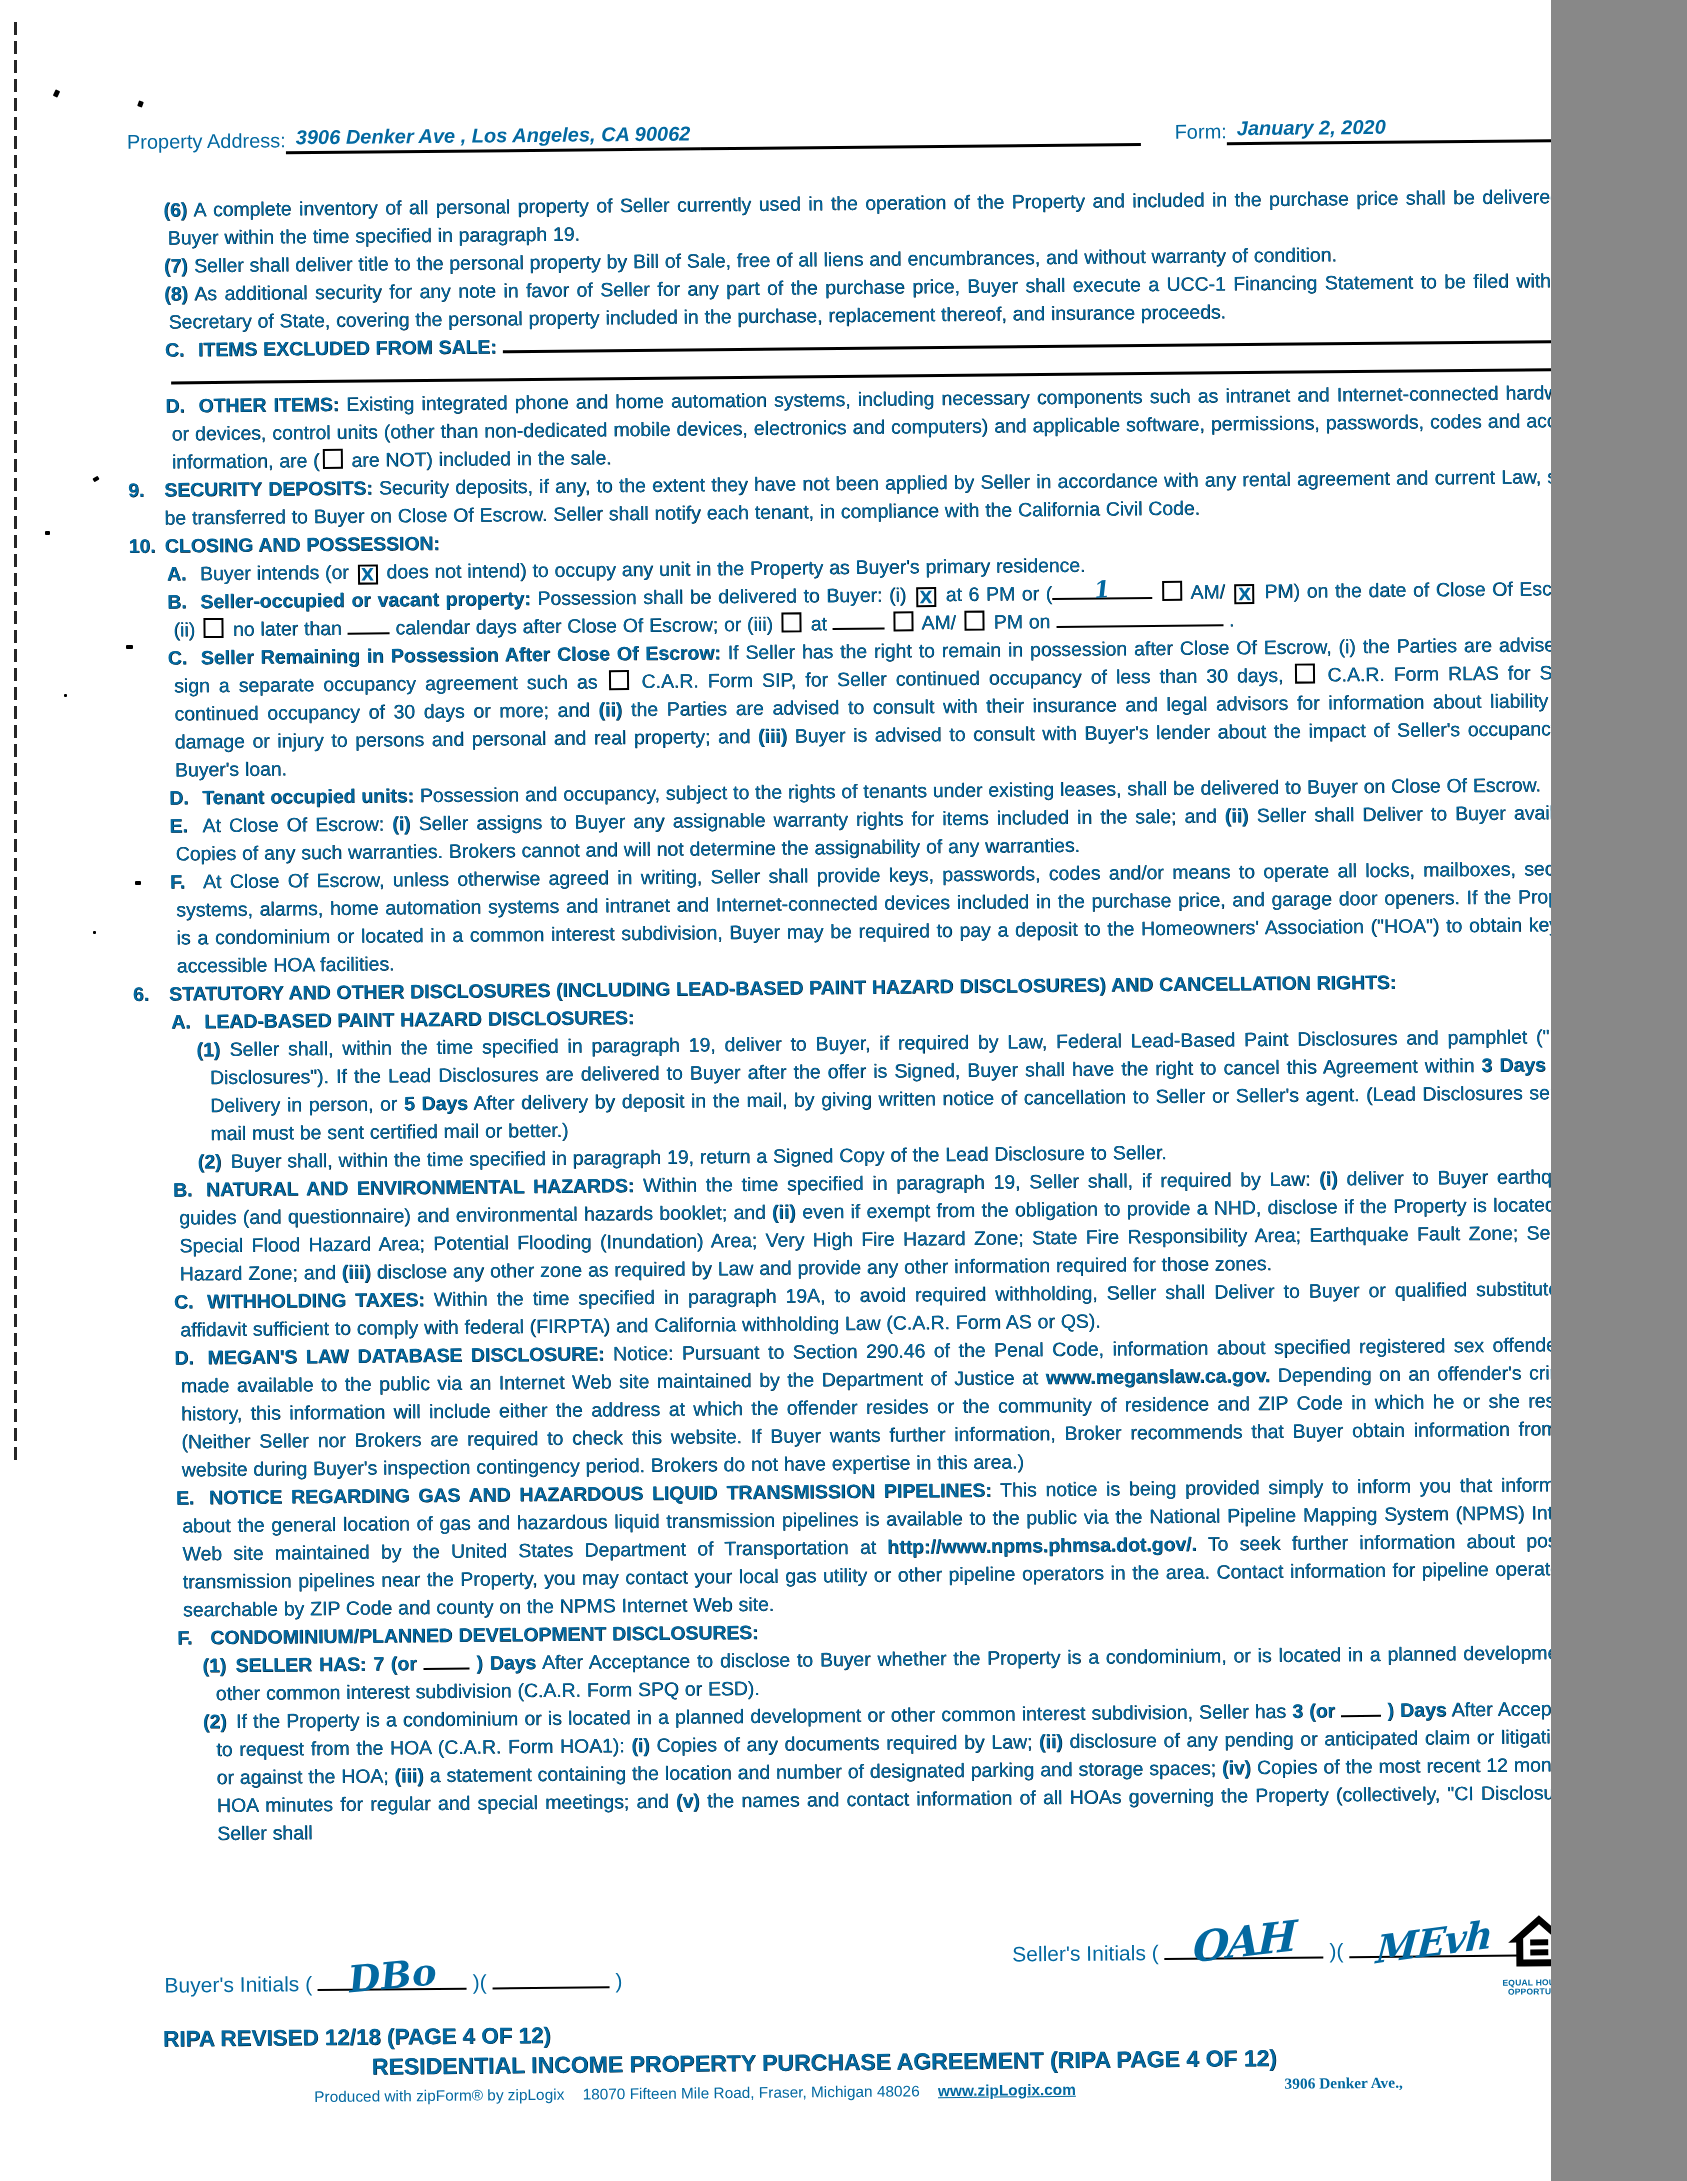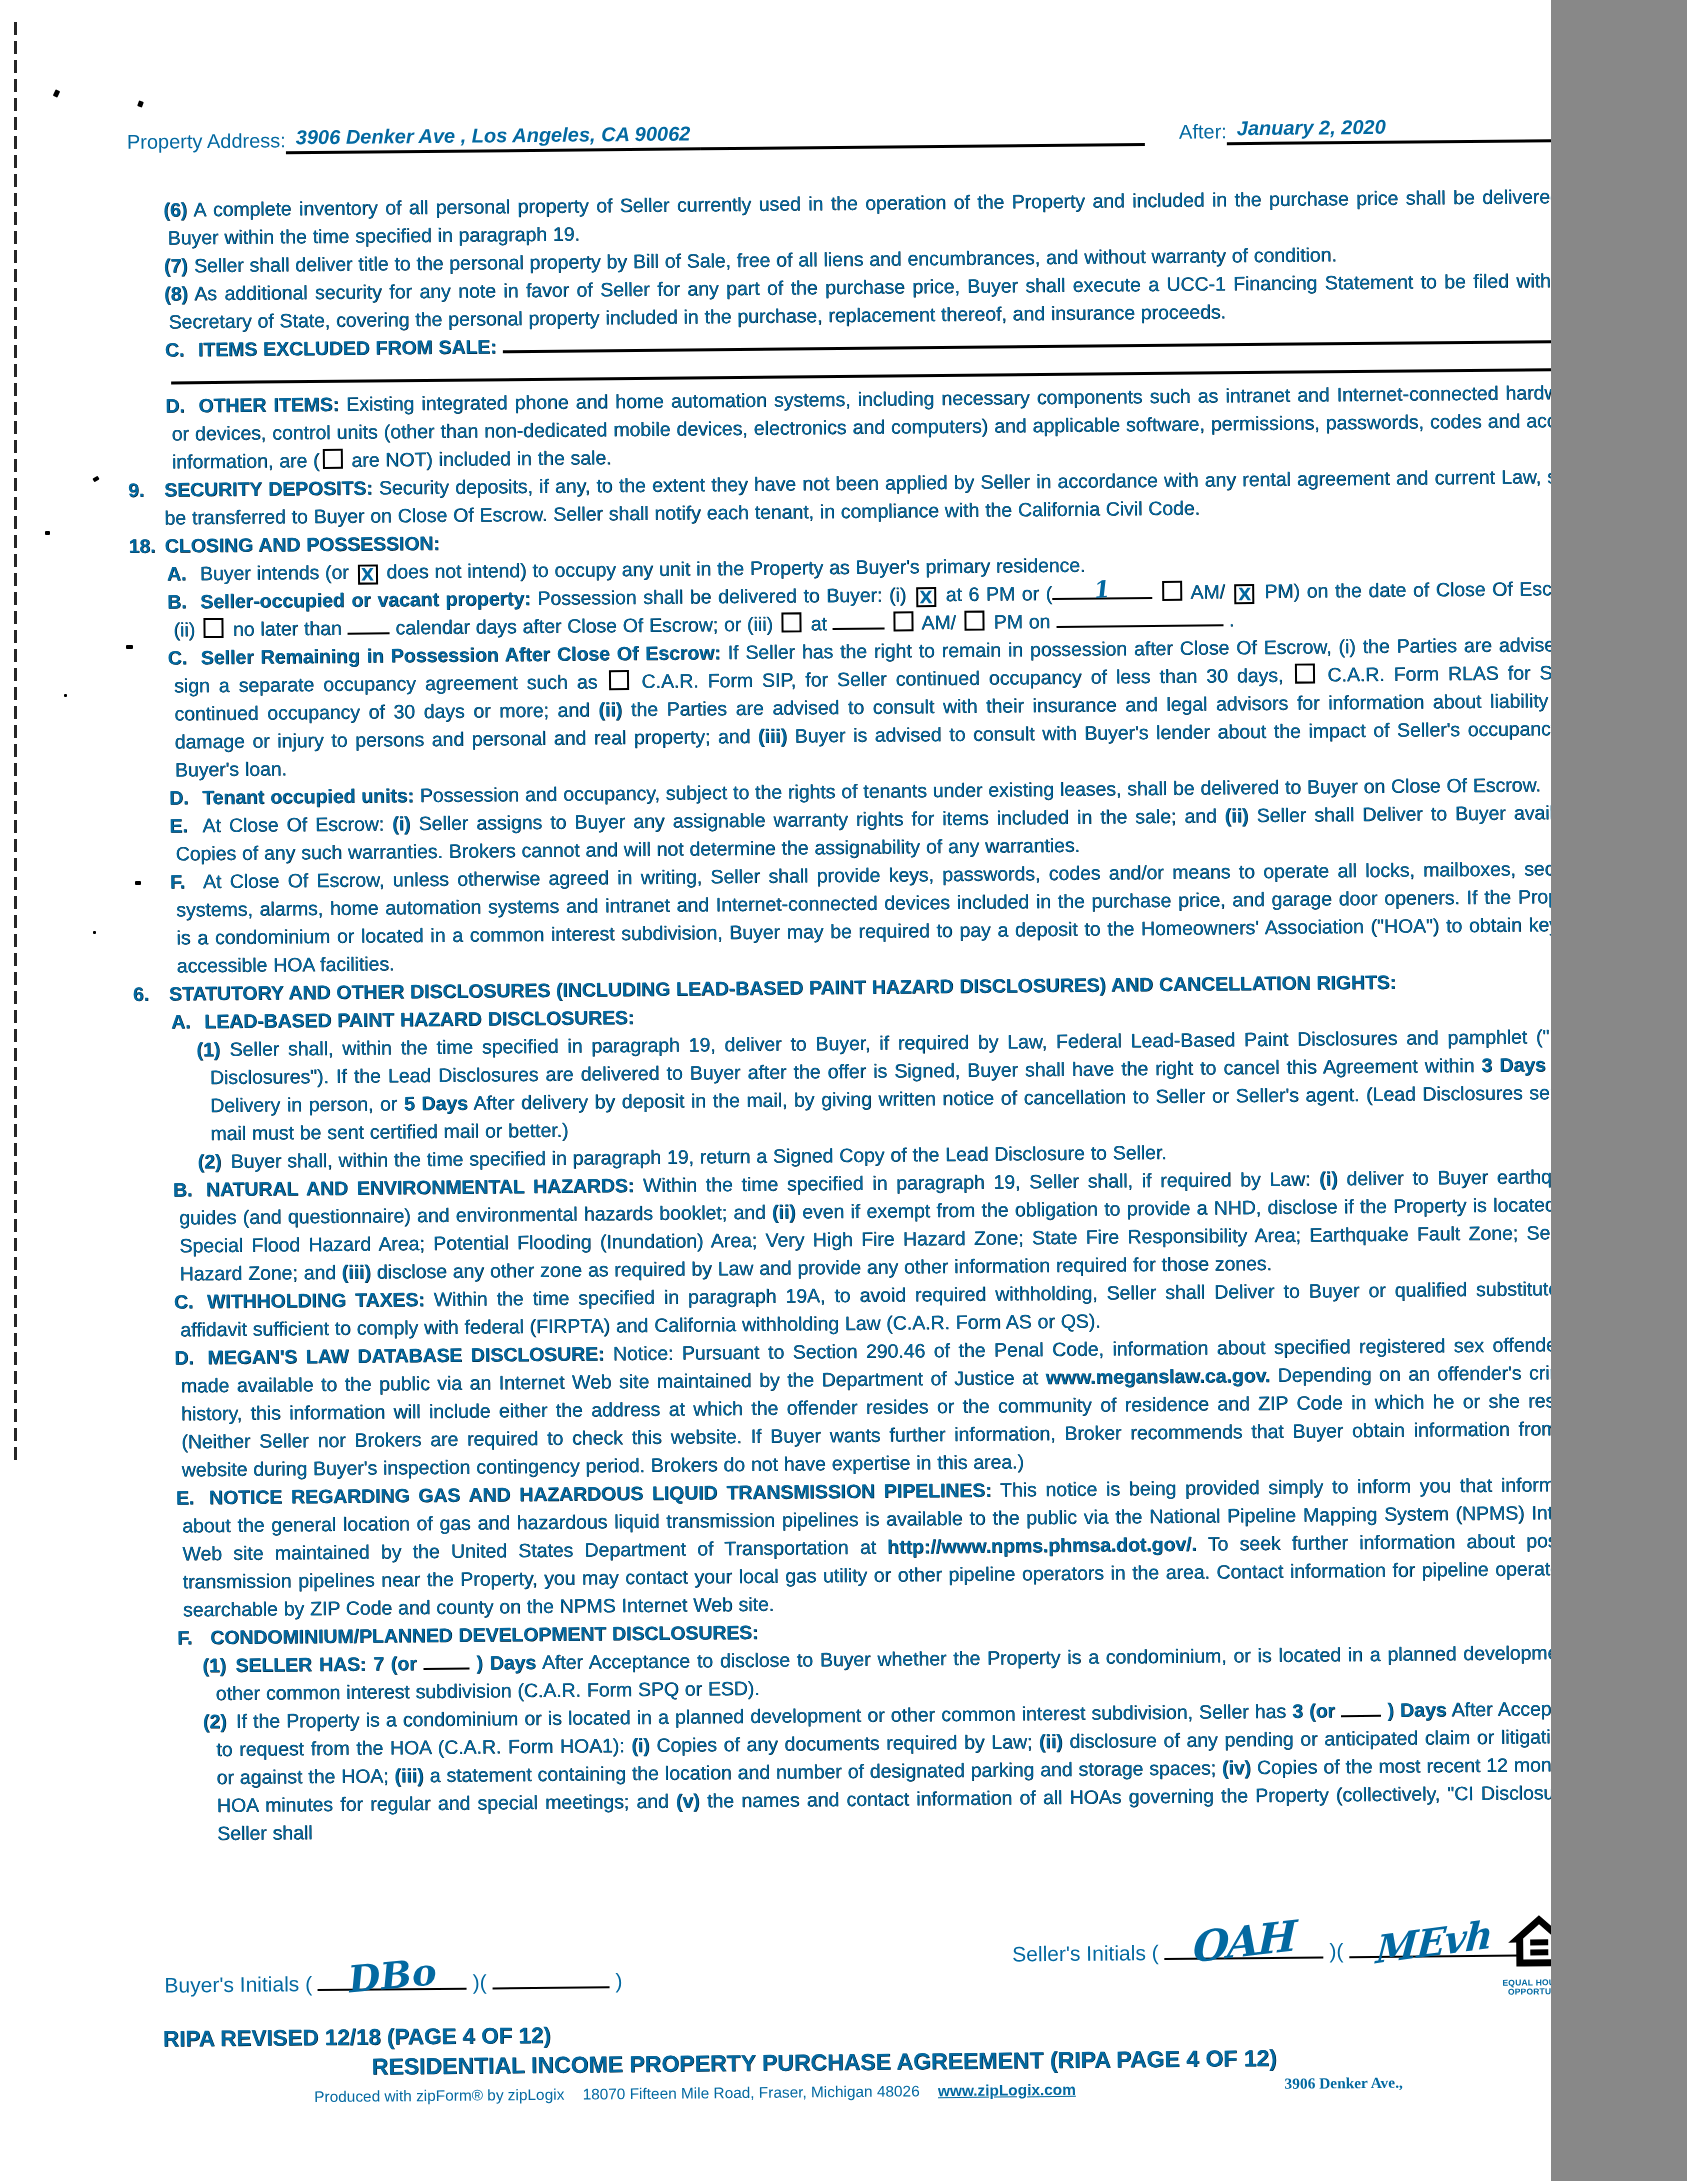--- a/index.html
+++ b/index.html
@@ -67,33 +67,33 @@
   <div class="speck" style="left:64px;top:694px;width:3px;height:3px;"></div>
   <div class="speck" style="left:135px;top:881px;width:6px;height:4px;"></div>
   <div class="speck" style="left:93px;top:931px;width:3px;height:3px;"></div>
 
   <div class="sheet">
 
     <div class="hdr">
       <span class="hdr-label">Property Address:</span>
       <span class="hdr-val">3906 Denker Ave , Los Angeles, CA  90062</span>
       <span class="hdr-fill"></span>
-      <span class="hdr-label">After:</span>
+      <span class="hdr-label">Form:</span>
       <span class="hdr-val hdr-dateval">January 2, 2020</span>
     </div>
 
     <div class="docbody" id="doc-body">
         <div class="para p8"><span class="lbl">(6)</span><span>A complete inventory of all personal property of Seller currently used in the operation of the Property and included in the purchase price shall be delivered to Buyer within the time specified in paragraph 19.</span></div>
         <div class="para p8"><span class="lbl">(7)</span><span>Seller shall deliver title to the personal property by Bill of Sale, free of all liens and encumbrances, and without warranty of condition.</span></div>
         <div class="para p8"><span class="lbl">(8)</span><span>As additional security for any note in favor of Seller for any part of the purchase price, Buyer shall execute a UCC-1 Financing Statement to be filed with the Secretary of State, covering the personal property included in the purchase, replacement thereof, and insurance proceeds.</span></div>
         <div class="para letter"><span class="lbl">C.</span><span class="b">ITEMS EXCLUDED FROM SALE:</span><span> </span><span class="rule" style="width: 1075px;"></span></div>
         <div class="para noind"><span class="rule" style="width: 1393px;"></span><span> .</span></div>
         <div class="para letter"><span class="lbl">D.</span><span class="b">OTHER ITEMS:</span><span> Existing integrated phone and home automation systems, including necessary components such as intranet and Internet-connected hardware or devices, control units (other than non-dedicated mobile devices, electronics and computers) and applicable software, permissions, passwords, codes and access information, are (</span><span class="cb"></span><span> are NOT) included in the sale.</span></div>
         <div class="para num"><span class="lbl">9.</span><span class="b">SECURITY DEPOSITS:</span><span> Security deposits, if any, to the extent they have not been applied by Seller in accordance with any rental agreement and current Law, shall be transferred to Buyer on Close Of Escrow. Seller shall notify each tenant, in compliance with the California Civil Code.</span></div>
-        <div class="para num"><span class="lbl">18.</span><span class="b">CLOSING AND POSSESSION:</span></div>
+        <div class="para num"><span class="lbl">10.</span><span class="b">CLOSING AND POSSESSION:</span></div>
         <div class="para letter"><span class="lbl">A.</span><span>Buyer intends (or </span><span class="cb checked">X</span><span> does not intend) to occupy any unit in the Property as Buyer's primary residence.</span></div>
         <div class="para letter"><span class="lbl">B.</span><span class="b">Seller-occupied or vacant property:</span><span> Possession shall be delivered to Buyer: (i) </span><span class="cb checked">X</span><span> at 6 PM or (</span><span class="blank" style="width: 100px;"><span class="hand">1</span></span><span> </span><span class="cb"></span><span> AM/ </span><span class="cb checked">X</span><span> PM) on the date of Close Of Escrow; (ii) </span><span class="cb"></span><span> no later than </span><span class="blank" style="width: 42px;"></span><span> calendar days after Close Of Escrow; or (iii) </span><span class="cb"></span><span> at </span><span class="blank" style="width: 52px;"></span><span> </span><span class="cb"></span><span> AM/ </span><span class="cb"></span><span> PM on </span><span class="blank" style="width: 167px;"></span><span> .</span></div>
         <div class="para letter"><span class="lbl">C.</span><span class="b">Seller Remaining in Possession After Close Of Escrow:</span><span> If Seller has the right to remain in possession after Close Of Escrow, (i) the Parties are advised to sign a separate occupancy agreement such as </span><span class="cb"></span><span> C.A.R. Form SIP, for Seller continued occupancy of less than 30 days, </span><span class="cb"></span><span> C.A.R. Form RLAS for Seller continued occupancy of 30 days or more; and </span><span class="b">(ii)</span><span> the Parties are advised to consult with their insurance and legal advisors for information about liability and damage or injury to persons and personal and real property; and </span><span class="b">(iii)</span><span> Buyer is advised to consult with Buyer's lender about the impact of Seller's occupancy on Buyer's loan.</span></div>
         <div class="para letter"><span class="lbl">D.</span><span class="b">Tenant occupied units:</span><span> Possession and occupancy, subject to the rights of tenants under existing leases, shall be delivered to Buyer on Close Of Escrow.</span></div>
         <div class="para letter"><span class="lbl">E.</span><span>At Close Of Escrow: </span><span class="b">(i)</span><span> Seller assigns to Buyer any assignable warranty rights for items included in the sale; and </span><span class="b">(ii)</span><span> Seller shall Deliver to Buyer available Copies of any such warranties. Brokers cannot and will not determine the assignability of any warranties.</span></div>
         <div class="para letter"><span class="lbl">F.</span><span>At Close Of Escrow, unless otherwise agreed in writing, Seller shall provide keys, passwords, codes and/or means to operate all locks, mailboxes, security systems, alarms, home automation systems and intranet and Internet-connected devices included in the purchase price, and garage door openers. If the Property is a condominium or located in a common interest subdivision, Buyer may be required to pay a deposit to the Homeowners' Association ("HOA") to obtain keys to accessible HOA facilities.</span></div>
         <div class="para num"><span class="lbl">6.</span><span class="b">STATUTORY AND OTHER DISCLOSURES (INCLUDING LEAD-BASED PAINT HAZARD DISCLOSURES) AND CANCELLATION RIGHTS:</span></div>
         <div class="para letter"><span class="lbl">A.</span><span class="b">LEAD-BASED PAINT HAZARD DISCLOSURES:</span></div>
         <div class="para sub2"><span class="lbl">(1)</span><span>Seller shall, within the time specified in paragraph 19, deliver to Buyer, if required by Law, Federal Lead-Based Paint Disclosures and pamphlet ("Lead Disclosures"). If the Lead Disclosures are delivered to Buyer after the offer is Signed, Buyer shall have the right to cancel this Agreement within </span><span class="b">3 Days</span><span> After Delivery in person, or </span><span class="b">5 Days</span><span> After delivery by deposit in the mail, by giving written notice of cancellation to Seller or Seller's agent. (Lead Disclosures sent by mail must be sent certified mail or better.)</span></div>
         <div class="para sub2"><span class="lbl">(2)</span><span>Buyer shall, within the time specified in paragraph 19, return a Signed Copy of the Lead Disclosure to Seller.</span></div>

